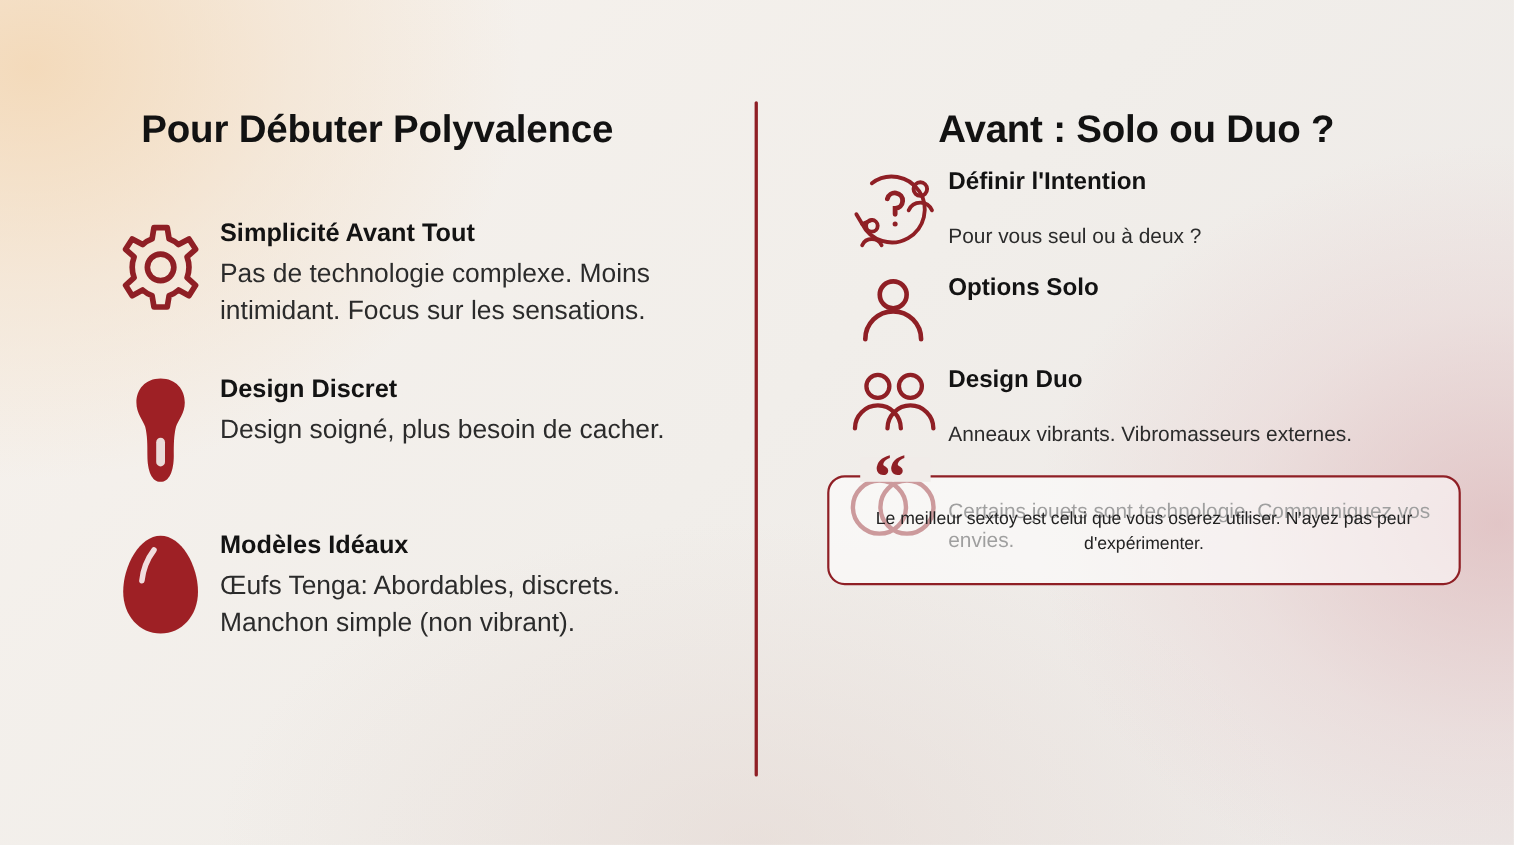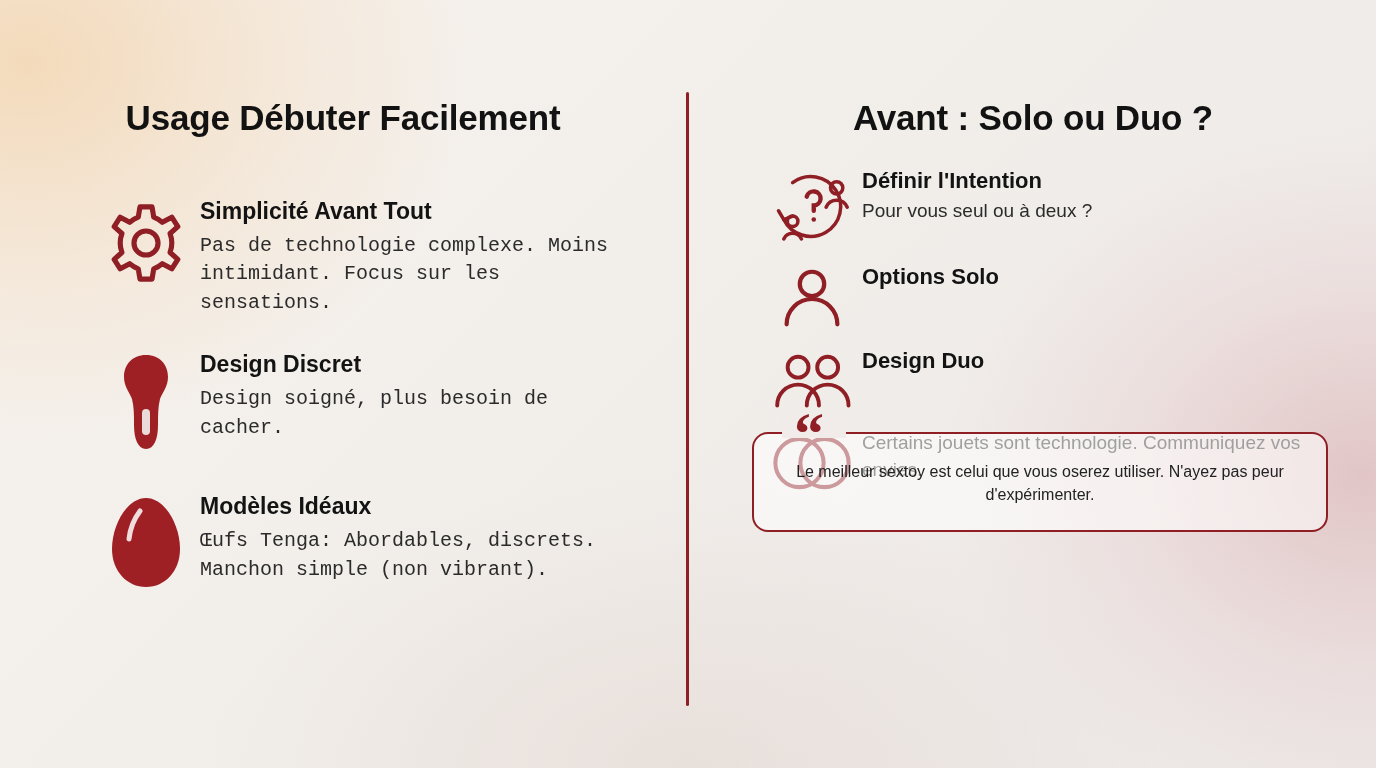--- a/index.html
+++ b/index.html
@@ -76,31 +76,30 @@
     padding-top: 4px;
   }
   .left-text { flex: 1; padding-top: 2px; }
   .left-head {
     font-size: 23px;
     font-weight: bold;
     color: #131313;
     margin-bottom: 7px;
   }
   .left-body {
-    font-size: 20px;
+    font-size: 24px;
     color: #2b2b2b;
     line-height: 1.42;
     max-width: 420px;
-    font-family: Liberation Mono, monospace;
   }
 
   
   .right-items {
     position: absolute;
-    top: 168px;
+    top: 152px;
     left: 72px;
     width: 600px;
   }
   .right-item {
     display: flex;
     align-items: flex-start;
     margin-bottom: 18px;
   }
   .right-icon {
     width: 100px;
@@ -114,20 +113,21 @@
   .right-head {
     font-size: 22px;
     font-weight: bold;
     color: #131313;
     margin-bottom: 4px;
   }
   .right-body {
     font-size: 19px;
     color: #2b2b2b;
     line-height: 1.4;
+    margin-top: 25px;
   }
 
   
   .quote-box {
     position: absolute;
     left: 62px;
     top: 432px;
     width: 576px;
     box-sizing: border-box;
     border: 2px solid #8f1f25;
@@ -166,21 +166,21 @@
   svg { display: block; }
 </style>
 </head>
 <body>
 
 <div class="slide">
 
   <div class="divider"></div>
 
   <div class="col col-left">
-    <div class="col-title">Usage Débuter Facilement</div>
+    <div class="col-title">Pour Débuter Polyvalence</div>
 
     <div class="left-items">
 
       <div class="left-item">
         <div class="left-icon">
           <svg width="86" height="86" viewBox="0 0 100 100" fill="none" stroke="#8f1f25" stroke-width="6">
             <path d="M50 8 L57 8 L59 20 A31 31 0 0 1 69 26 L80 20 L87 31 L78 39 A31 31 0 0 1 80 50 A31 31 0 0 1 78 61 L87 69 L80 80 L69 74 A31 31 0 0 1 59 80 L57 92 L43 92 L41 80 A31 31 0 0 1 31 74 L20 80 L13 69 L22 61 A31 31 0 0 1 20 50 A31 31 0 0 1 22 39 L13 31 L20 20 L31 26 A31 31 0 0 1 41 20 L43 8 Z" stroke-linejoin="round"></path>
             <circle cx="50" cy="50" r="14"></circle>
           </svg>
         </div>
@@ -259,20 +259,21 @@
         <div class="right-icon">
           <svg width="80" height="60" viewBox="0 0 92 66" fill="none" stroke="#8f1f25" stroke-width="4.5" stroke-linecap="round">
             <circle cx="30" cy="16" r="12"></circle>
             <circle cx="64" cy="16" r="12"></circle>
             <path d="M6 60 A24 24 0 0 1 54 60"></path>
             <path d="M40 60 A24 24 0 0 1 88 60"></path>
           </svg>
         </div>
         <div class="right-text">
           <div class="right-head">Design Duo</div>
+          <div class="right-body">Anneaux vibrants. Vibromasseurs externes.</div>
         </div>
       </div>
 
       <div class="right-item">
         <div class="right-icon">
           <svg width="84" height="58" viewBox="0 0 94 64" fill="none" stroke="#8f1f25" stroke-width="4.5">
             <circle cx="33" cy="32" r="27"></circle>
             <circle cx="61" cy="32" r="27"></circle>
           </svg>
         </div>

